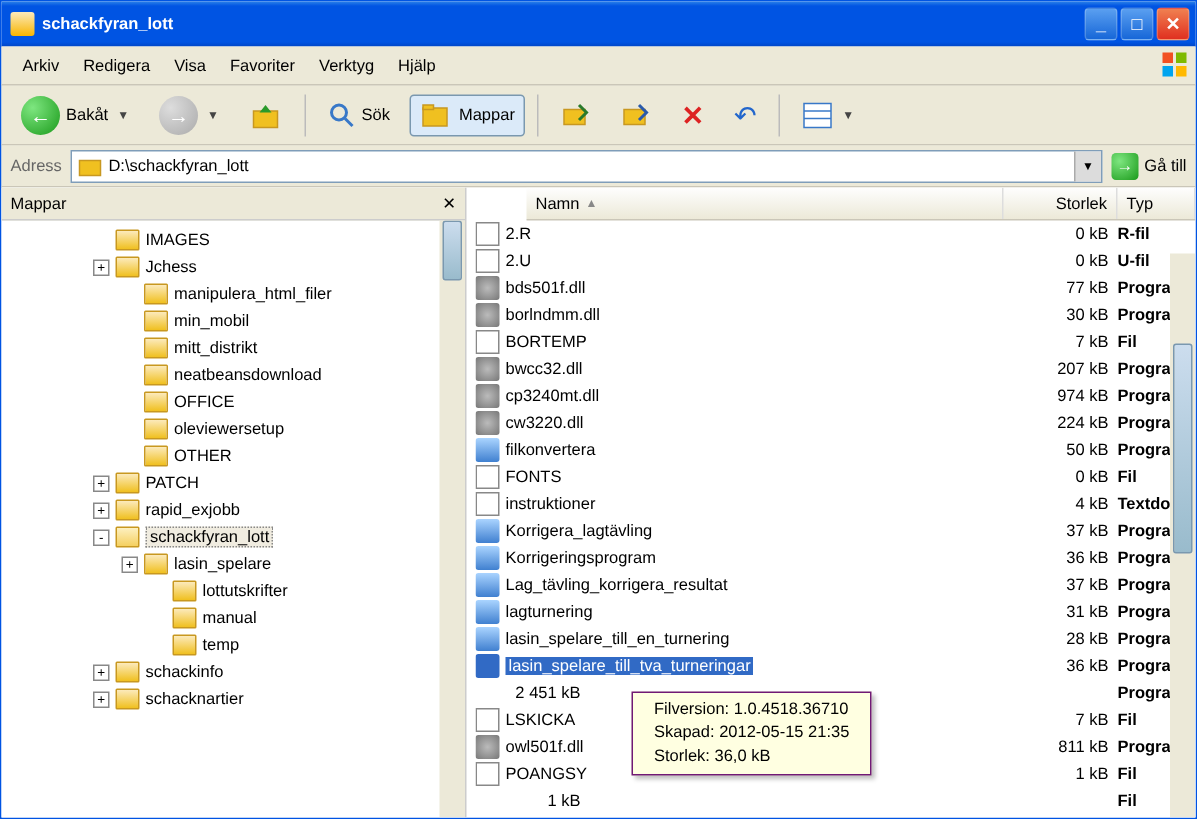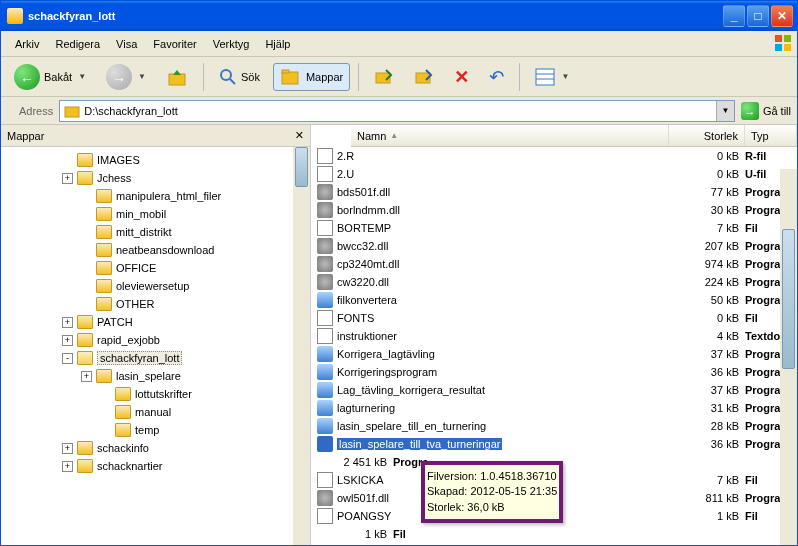--- a/index.html
+++ b/index.html
@@ -17,21 +17,21 @@
 .menubar .xp-logo { position:absolute; right:4px; top:2px; width:20px; height:20px; }
 .toolbar { height: 40px; background: #ece9d8; border-bottom: 1px solid #cac6b8; display:flex; align-items:center; gap:6px; padding: 0 6px;}
 .tbtn { display:flex; align-items:center; gap:4px; padding: 3px 6px; border:1px solid transparent; border-radius:3px; cursor:default;}
 .tbtn.active { border:1px solid #7a98af; background:#dbeaf9; }
 .navcircle { width:26px; height:26px; border-radius:50%; display:flex; align-items:center; justify-content:center; color:#fff; font-size:14px;}
 .navcircle.g { background: radial-gradient(circle at 30% 30%, #7ee680, #1a9a1a); }
 .navcircle.gr { background: radial-gradient(circle at 30% 30%, #ddd, #aaa); }
 .dropdown-arrow { font-size:8px; color:#444; margin-left:2px;}
 .sep { width:1px; height:28px; background:#bbb; margin:0 2px;}
 .addressbar { height: 28px; background: #ece9d8; border-bottom: 1px solid #cac6b8; display:flex; align-items:center; gap:6px; padding:0 6px;}
-.addressbar .lbl { color:#666;margin-left:12px;}
+.addressbar .lbl { color:#666;}
 .addressbar .combo { flex:1; display:flex; align-items:center; border:1px solid #7f9db9; background:#fff; height:22px; padding-left:4px;}
 .addressbar .combo .drop { width:18px; height:20px; background:#dcdcdc; border-left:1px solid #aaa; display:flex;align-items:center;justify-content:center; font-size:8px;}
 .go-btn { display:flex; align-items:center; gap:4px; }
 .go-arrow { width:18px; height:18px; background: radial-gradient(circle at 30% 30%, #7ee680, #1a9a1a); border-radius:3px; display:flex;align-items:center;justify-content:center;color:#fff;font-size:11px;}
 .panes { flex:1; display:flex; overflow:hidden; background:#fff;}
 .left-pane { width:310px; display:flex; flex-direction:column; border-right:1px solid #ccc; position:relative;}
 .left-header { background:#ece9d8; padding:4px 6px; border-bottom:1px solid #ccc; display:flex; justify-content:space-between; align-items:center;}
 .left-header .x { font-family: Arial; font-size:11px; cursor:default;}
 .tree { flex:1; overflow:auto; padding:4px 0; position:relative;}
 .tree-scroll { position:absolute; right:0; top:0; bottom:0; width:17px; background:#ece9d8;}
@@ -43,29 +43,29 @@
 .folder-open { width:16px; height:14px; background: linear-gradient(#fdf0c0,#f5d060); border-radius:1px; margin-right:4px; display:inline-block; border:1px solid #c89820;}
 .tree-row.sel .label { background:#f0ece0; border:1px dotted #888; padding:0 2px;}
 .right-pane { flex:1; display:flex; flex-direction:column; position:relative; overflow:hidden;}
 .col-header { height:22px; background: linear-gradient(#fefefe,#ece9d8); border-bottom:1px solid #cac6b8; display:flex; align-items:center;margin-left:40px;}
 .col-header .col { padding:0 6px; border-right:1px solid #ddd; display:flex; align-items:center; height:100%;}
 .col-name { flex:1;}
 .col-size { width:76px; justify-content:flex-end;}
 .col-type { width:52px;}
 .sort-arrow { font-size:8px; color:#888; margin-left:4px;}
 .file-list { flex:1; overflow:hidden; position:relative;}
-.file-row { display:flex; align-items:center; height:18px; padding-left:6px;}
+.file-row { display:flex; align-items:center; height:18px; padding-left:6px;justify-content:space-between;}
 .file-row .fname { flex:1; display:flex; align-items:center; gap:4px; overflow:hidden;}
 .file-row .fsize { width:76px; text-align:right; padding-right:6px;}
 .file-row .ftype { width:52px; overflow:hidden; white-space:nowrap; text-overflow:clip;font-weight:bold;}
 .file-row.sel .fname span { background:#316ac5; color:#fff; padding:0 2px;}
 .fico { width:16px; height:16px; display:inline-flex; align-items:center; justify-content:center; font-size:10px; flex-shrink:0;}
 .right-scroll { position:absolute; right:0; top:22px; bottom:0; width:17px; background:#ece9d8;}
 .right-scroll .thumb { position:absolute; top:60px; left:2px; width:13px; height:140px; background:linear-gradient(#cde,#9bc); border:1px solid #7a98af; border-radius:2px;}
-.tooltip { position:absolute; background:#ffffe1; border:4px solid #701a75; padding:4px 2px; font-size:11px; line-height:1.4; z-index:10; box-shadow:2px 2px 3px rgba(0,0,0,.25);}
+.tooltip { position:absolute; background:#ffffe1; border:1px solid #701a75; padding:4px 14px; font-size:11px; line-height:1.4; z-index:10; box-shadow:2px 2px 3px rgba(0,0,0,.25);}
 .ico-gear { background:radial-gradient(#bbb,#777); border-radius:2px;}
 .ico-blue { background:linear-gradient(#aad4ff,#4080d0); border-radius:2px;}
 .ico-page { background:#fff; border:1px solid #888;}
 </style>
 </head>
 <body>
 
 <div class="window">
   <div class="titlebar">
     <span class="folder-ico"></span>

